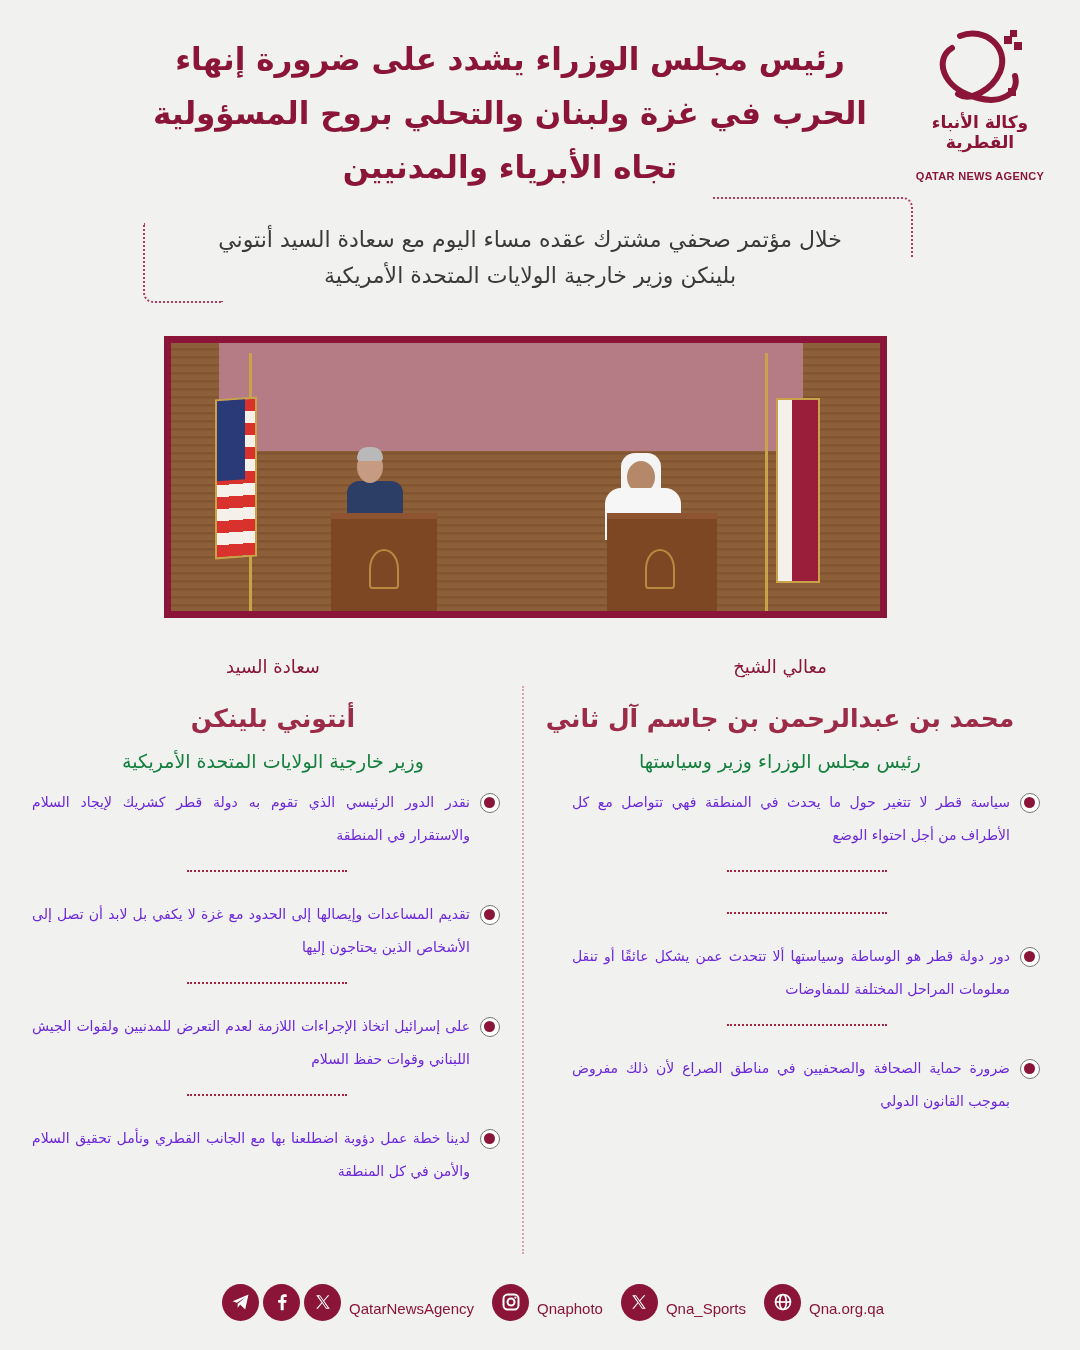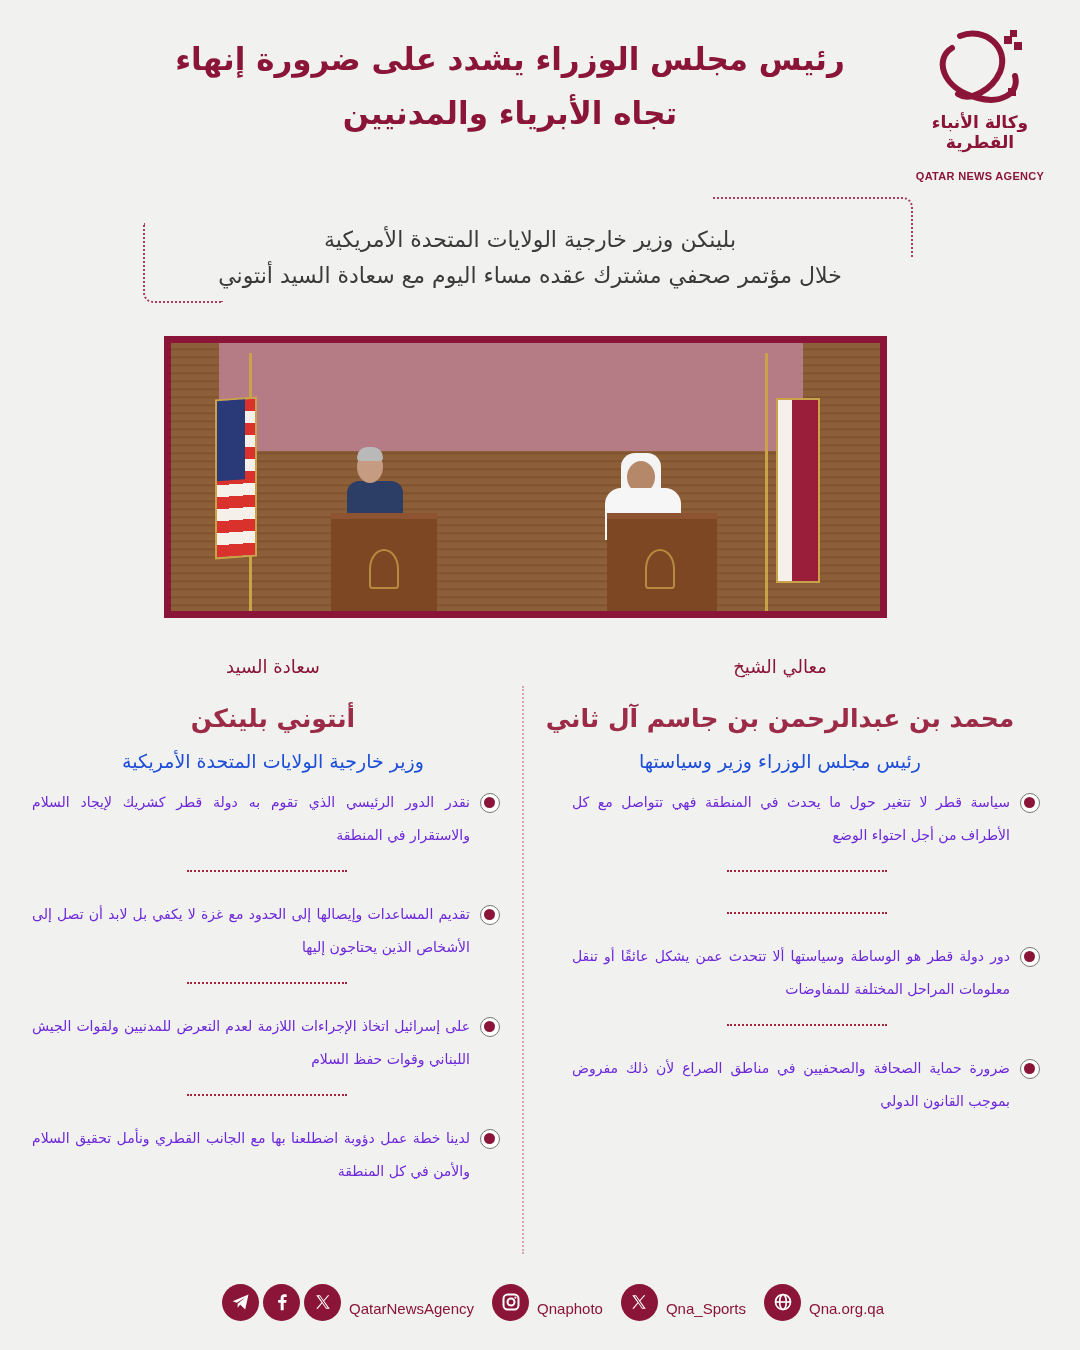--- a/index.html
+++ b/index.html
@@ -74,21 +74,21 @@
   .p2-ghutra { left: 450px; top: 110px; width: 40px; height: 40px; border-radius: 14px 14px 4px 4px; background: #f4f4f4; }
   .p2-body { left: 434px; top: 145px; width: 76px; height: 52px; background: #f6f6f6; border-radius: 16px 16px 0 0; }
 
   
   .center-divider { left: 522px; top: 686px; height: 568px; border-left: 2px dotted #d6a4b2; }
   .col { direction: rtl; text-align: center; }
   .col-right { left: 545px; top: 652px; width: 470px; }
   .col-left { left: 38px; top: 652px; width: 470px; }
   .honorific { font-size: 18px; color: #8a1538; line-height: 30px; }
   .person-name { font-size: 25px; font-weight: bold; color: #9b2b46; line-height: 42px; margin-top: 16px; }
-  .person-title { font-size: 19px; color: #1d4ed8; line-height: 30px; margin-top: 6px; }
+  .person-title { font-size: 19px; color: #15803d; line-height: 30px; margin-top: 6px; }
 
   .bullets { position: absolute; direction: rtl; }
   .bullets-right { left: 572px; top: 786px; width: 470px; }
   .bullets-left { left: 32px; top: 786px; width: 470px; }
   .bullet {
     position: relative; padding-right: 32px;
     font-size: 14px; line-height: 33px; color: #6d28d9;
     text-align: justify; text-align-last: right;
   }
   .bullet .marker {
@@ -124,30 +124,31 @@
     <rect x="84" y="14" width="8" height="8" fill="#8a1538"></rect>
     <rect x="80" y="2" width="7" height="7" fill="#8a1538"></rect>
     <rect x="78" y="60" width="8" height="8" fill="#8a1538"></rect>
   </svg>
   <div class="logo-ar">وكالة الأنباء القطرية</div>
   <div class="logo-en">QATAR NEWS AGENCY</div>
 </div>
 
 <div class="abs headline">
   <div>رئيس مجلس الوزراء يشدد على ضرورة إنهاء</div>
+  <div>الحرب في غزة ولبنان والتحلي بروح المسؤولية</div>
   <div>تجاه الأبرياء والمدنيين</div>
 </div>
 
 <div class="abs sub-frame">
   <div class="top-edge"></div>
   <div class="bottom-edge"></div>
 </div>
 <div class="abs subtitle">
+  <div>خلال مؤتمر صحفي مشترك عقده مساء اليوم مع سعادة السيد أنتوني</div>
   <div>بلينكن وزير خارجية الولايات المتحدة الأمريكية</div>
-  <div>خلال مؤتمر صحفي مشترك عقده مساء اليوم مع سعادة السيد أنتوني</div>
 </div>
 
 <div class="abs photo">
   <div class="screen"></div>
   <div class="pole" style="left:78px; top:10px; height:262px;"></div>
   <div class="flag-us">
       <div class="canton"></div>
     </div>
   <div class="pole" style="right:112px; top:10px; height:262px;"></div>
   <div class="flag-qa">

